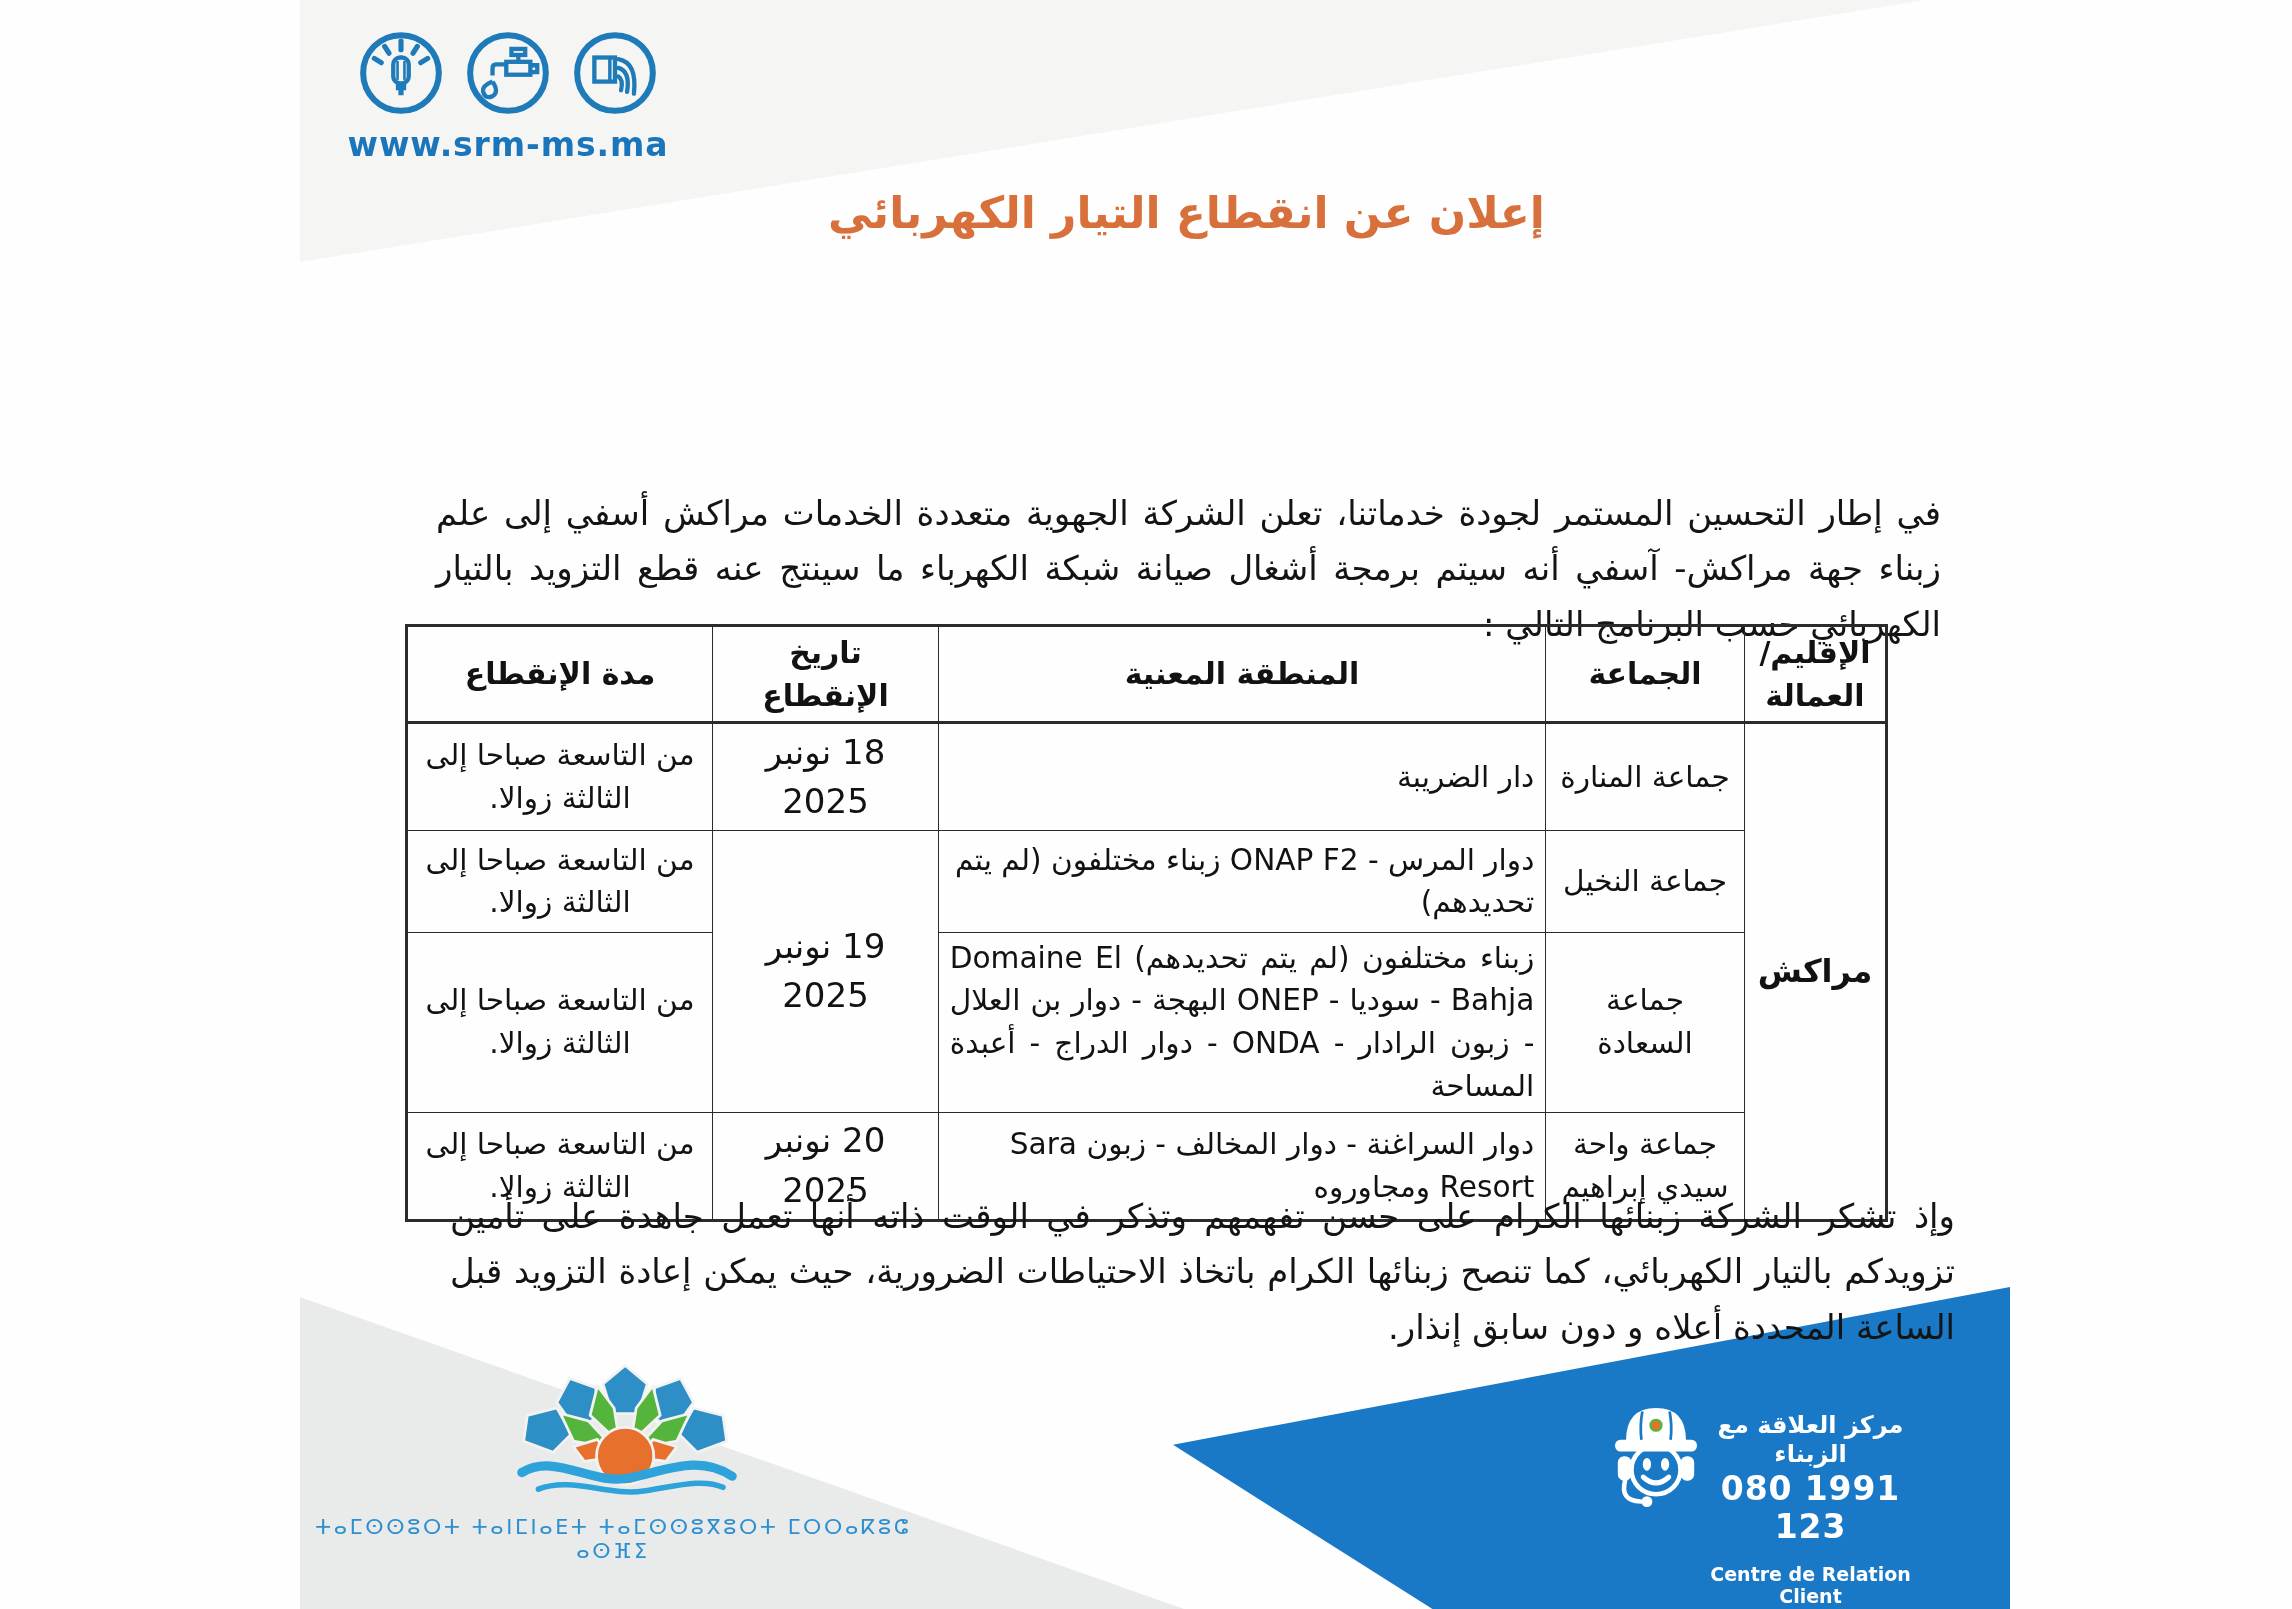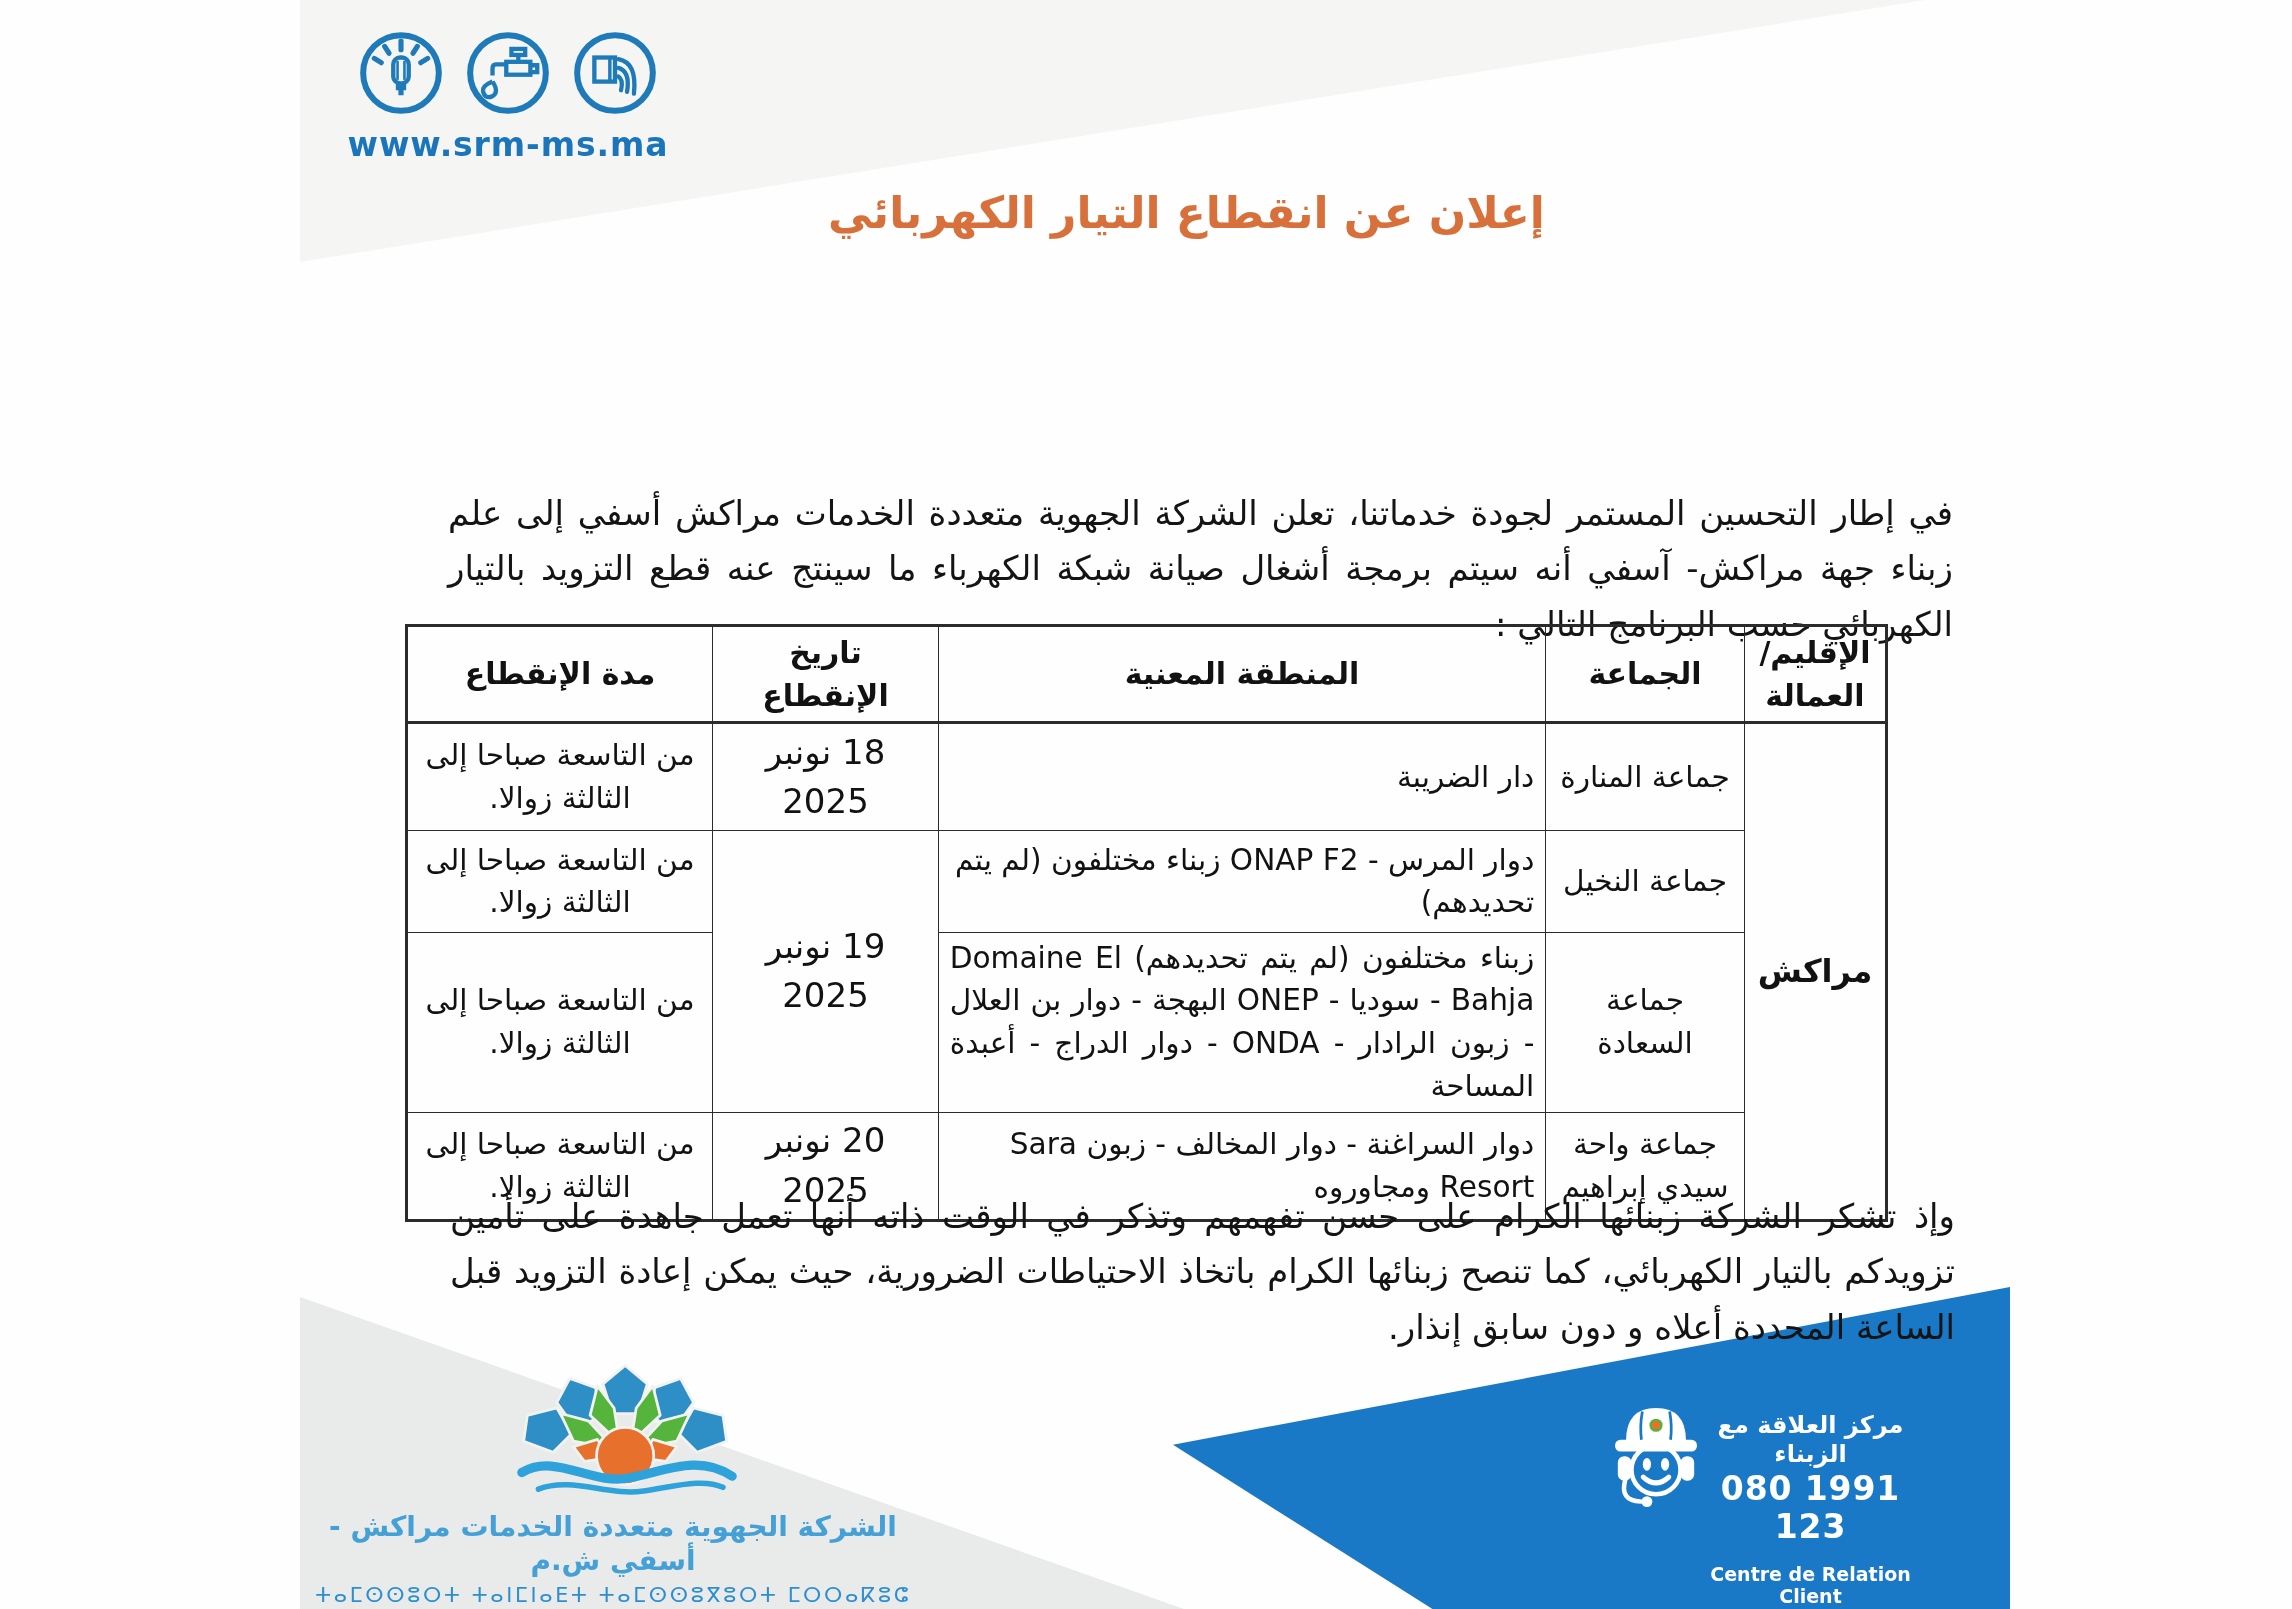--- a/index.html
+++ b/index.html
@@ -18,21 +18,21 @@
   .icons-row{position:absolute;left:358px;top:30px;width:300px;display:flex;justify-content:space-between;}
   .icons-row svg{width:86px;height:86px;}
   .website{position:absolute;left:347px;top:125px;width:322px;text-align:center;
     color:#1b75bb;font-weight:bold;font-size:33px;letter-spacing:0.9px;}
 
   .title-block{position:absolute;left:627px;top:177px;width:1119px;text-align:center;
     direction:rtl;color:#d7703a;font-weight:bold;font-size:44px;line-height:1.62;}
 
   .para{position:absolute;direction:rtl;text-align:justify;color:#141414;
     font-size:34px;line-height:1.63;}
-  .intro{left:448px;top:452px;width:1505px;}
+  .intro{left:436px;top:452px;width:1505px;}
   .closing{left:450px;top:1155px;width:1505px;}
 
   
   table.doc-table{position:absolute;left:405px;top:624px;width:1480px;direction:rtl;
     border-collapse:collapse;border:3.6px solid #2b2b2b;color:#121212;table-layout:fixed;}
   .doc-table th,.doc-table td{border:1.8px solid #2b2b2b;padding:3.6px 10.7px;vertical-align:middle;
     text-align:center;font-size:29.6px;line-height:1.45;overflow:hidden;}
   .doc-table th{font-weight:bold;font-size:30px;height:43px;border-bottom-width:3.6px;}
   .row-1{height:86px;} .row-2{height:102px;} .row-3{height:170px;} .row-4{height:87px;}
   td.cell-area{text-align:right;}
@@ -164,21 +164,20 @@
       <polygon points="48,58 78,66 106,96 62,88" fill="#55b43c"></polygon>
       <polygon points="188,58 158,66 130,96 174,88" fill="#55b43c"></polygon>
       <polygon points="62,94 88,86 100,106 74,110" fill="#e8702d"></polygon>
       <polygon points="174,94 148,86 136,106 162,110" fill="#e8702d"></polygon>
       <circle cx="118" cy="104" r="31" fill="#e8702d"></circle>
     </g>
     <path d="M6,122 C42,100 82,136 122,128 C162,120 198,102 234,126" fill="none" stroke="#2ea2da" stroke-width="10" stroke-linecap="round"></path>
     <path d="M24,140 C60,126 100,148 138,142 C172,137 202,128 224,138" fill="none" stroke="#2ea2da" stroke-width="6" stroke-linecap="round"></path>
   </svg>
   <div class="company-lines">
-    <div class="company-ar">الشركة الجهوية متعددة الخدمات مراكش - أسفي ش.م</div>
     <div class="company-tif">ⵜⴰⵎⵙⵙⵓⵔⵜ ⵜⴰⵏⵎⵏⴰⴹⵜ ⵜⴰⵎⵙⵙⵓⴳⵓⵔⵜ ⵎⵔⵔⴰⴽⵓⵛ ⴰⵙⴼⵉ</div>
 
   </div>
 
   <svg class="mascot" viewBox="0 0 110 125">
     <path d="M22,44 Q22,8 55,8 Q88,8 88,44 Z" fill="#ffffff"></path>
     <rect x="10" y="43" width="90" height="13" rx="6" fill="#ffffff"></rect>
     <path d="M40,12 Q37,28 39,43" fill="none" stroke="#1979c6" stroke-width="3"></path>
     <path d="M70,12 Q73,28 71,43" fill="none" stroke="#1979c6" stroke-width="3"></path>
     <circle cx="55" cy="27" r="6" fill="#e8702d" stroke="#55b43c" stroke-width="2.5"></circle>

